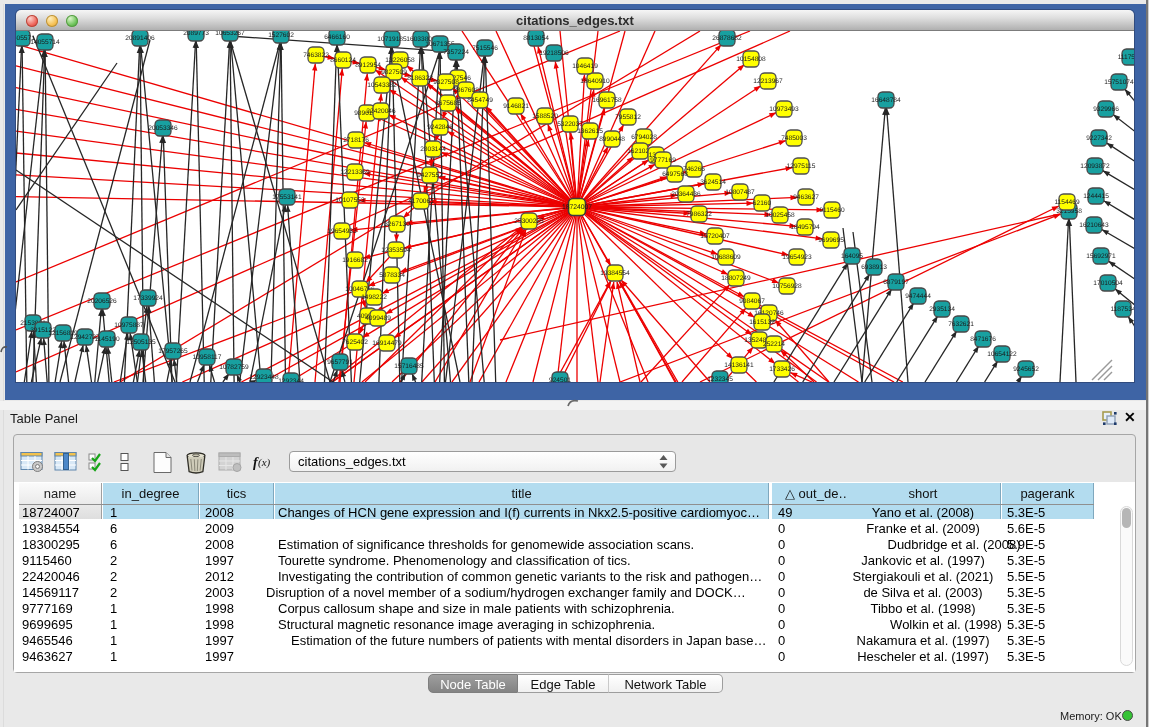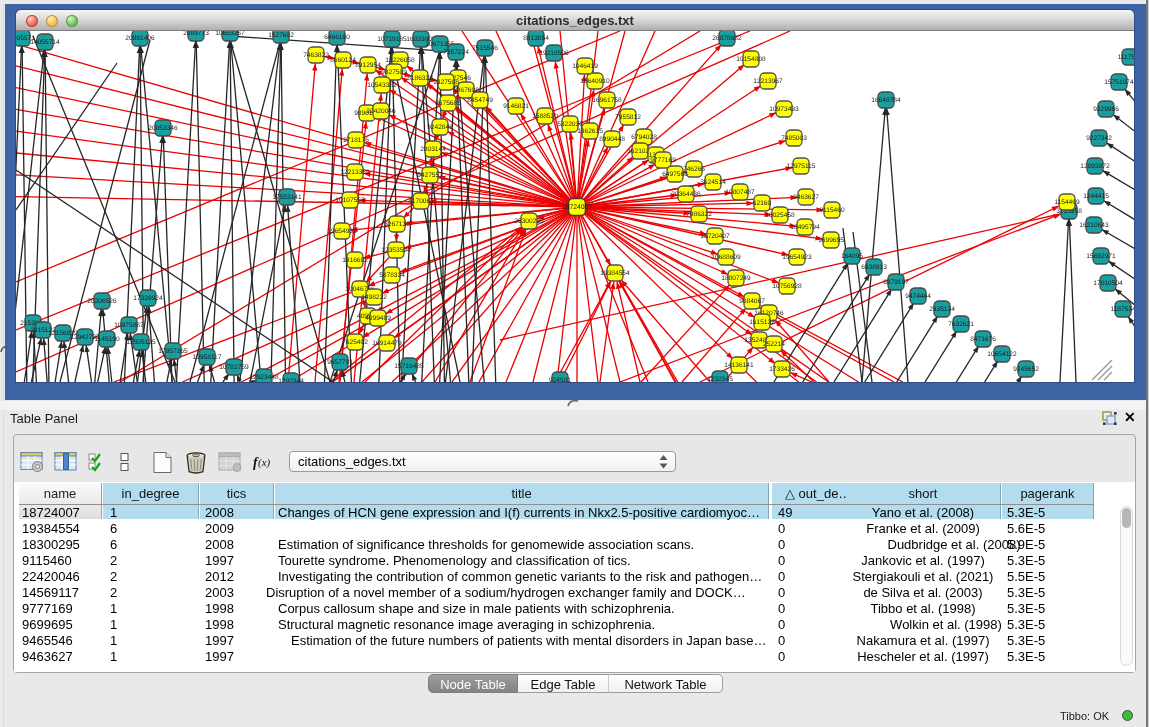--- a/index.html
+++ b/index.html
@@ -990,16 +990,16 @@
 <span style="left:1007px">5.3E-5</span>
   </div>
 
 <div class="abs" id="sbtrack"></div>
 <div class="abs" id="sbthumb"></div>
 
 <div class="seg" id="seg1">Node Table</div>
 <div class="seg" id="seg2">Edge Table</div>
 <div class="seg" id="seg3">Network Table</div>
 
-<div class="abs" id="memory">Tibbo: OK</div>
+<div class="abs" id="memory">Memory: OK</div>
 <div class="abs" id="memdot"></div>
 <div class="abs" id="rightline"></div>
 <div class="abs" id="rightpad"></div>
 
 </body></html>

